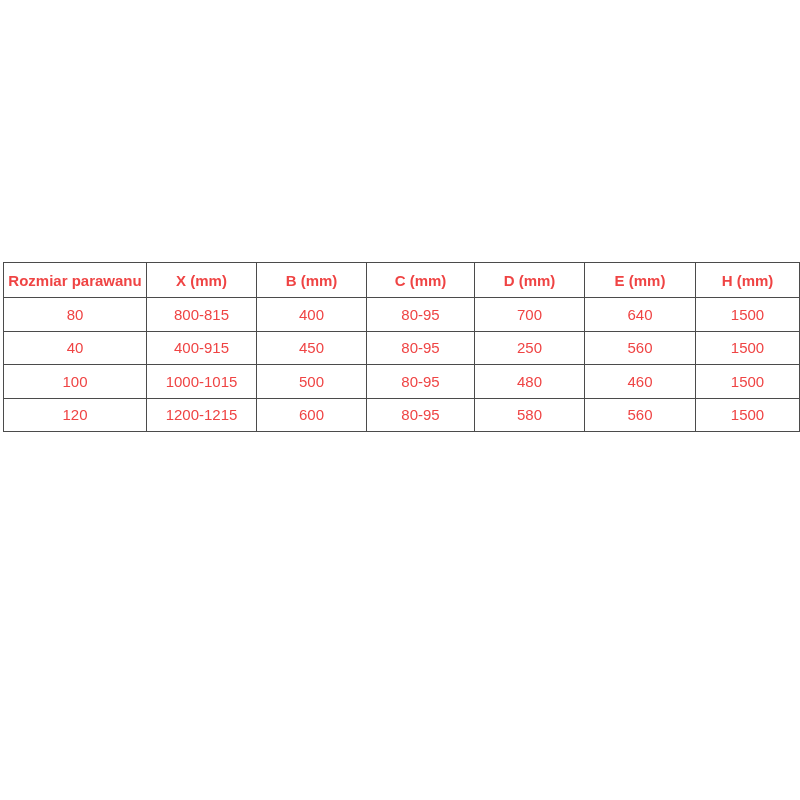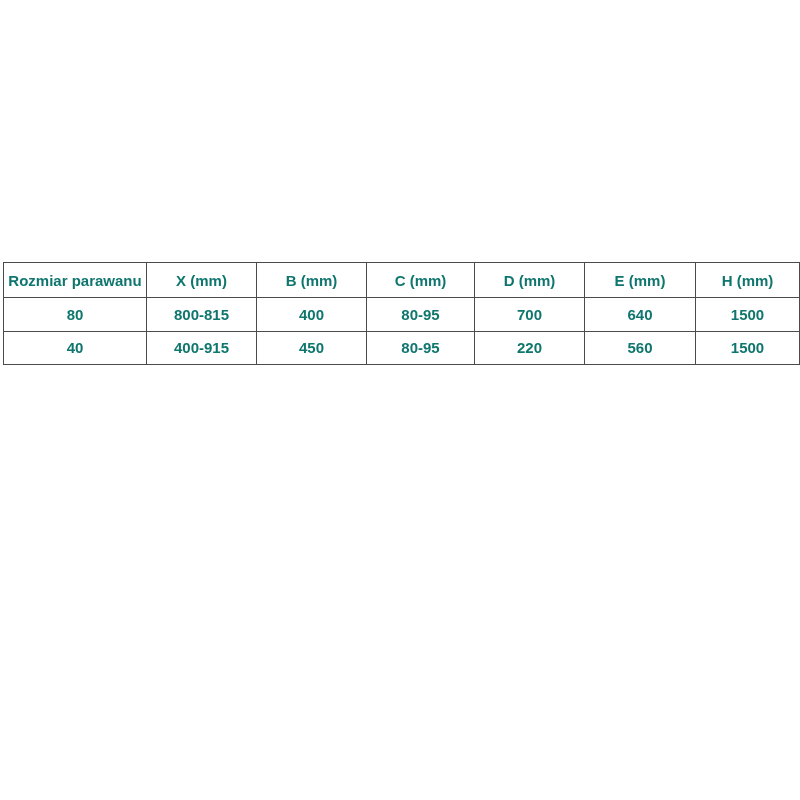--- a/index.html
+++ b/index.html
@@ -22,32 +22,32 @@
     width: 796px;
     border-collapse: collapse;
     table-layout: fixed;
     background: #ffffff;
   }
   table.size-table th,
   table.size-table td {
     border: 1.5px solid #4b4b4b;
     text-align: center;
     vertical-align: middle;
-    color: #0f766e;
+    color: #ef4444;
     font-size: 15px;
     padding: 0;
     overflow: hidden;
     white-space: nowrap;
   }
   table.size-table th {
     font-weight: bold;
     height: 34px;
   }
   table.size-table td {
-    font-weight: bold;
+    font-weight: normal;
     height: 32.5px;
   }
 </style>
 </head>
 <body>
 
 <div class="page">
   <table class="size-table">
     <colgroup>
         <col style="width: 143px;">
@@ -77,19 +77,37 @@
           <td>80-95</td>
           <td>700</td>
           <td>640</td>
           <td>1500</td>
         </tr>
         <tr>
           <td>40</td>
           <td>400-915</td>
           <td>450</td>
           <td>80-95</td>
-          <td>220</td>
+          <td>250</td>
+          <td>560</td>
+          <td>1500</td>
+        </tr>
+        <tr>
+          <td>100</td>
+          <td>1000-1015</td>
+          <td>500</td>
+          <td>80-95</td>
+          <td>480</td>
+          <td>460</td>
+          <td>1500</td>
+        </tr>
+        <tr>
+          <td>120</td>
+          <td>1200-1215</td>
+          <td>600</td>
+          <td>80-95</td>
+          <td>580</td>
           <td>560</td>
           <td>1500</td>
         </tr>
       </tbody>
   </table>
 </div>
 
 </body></html>

